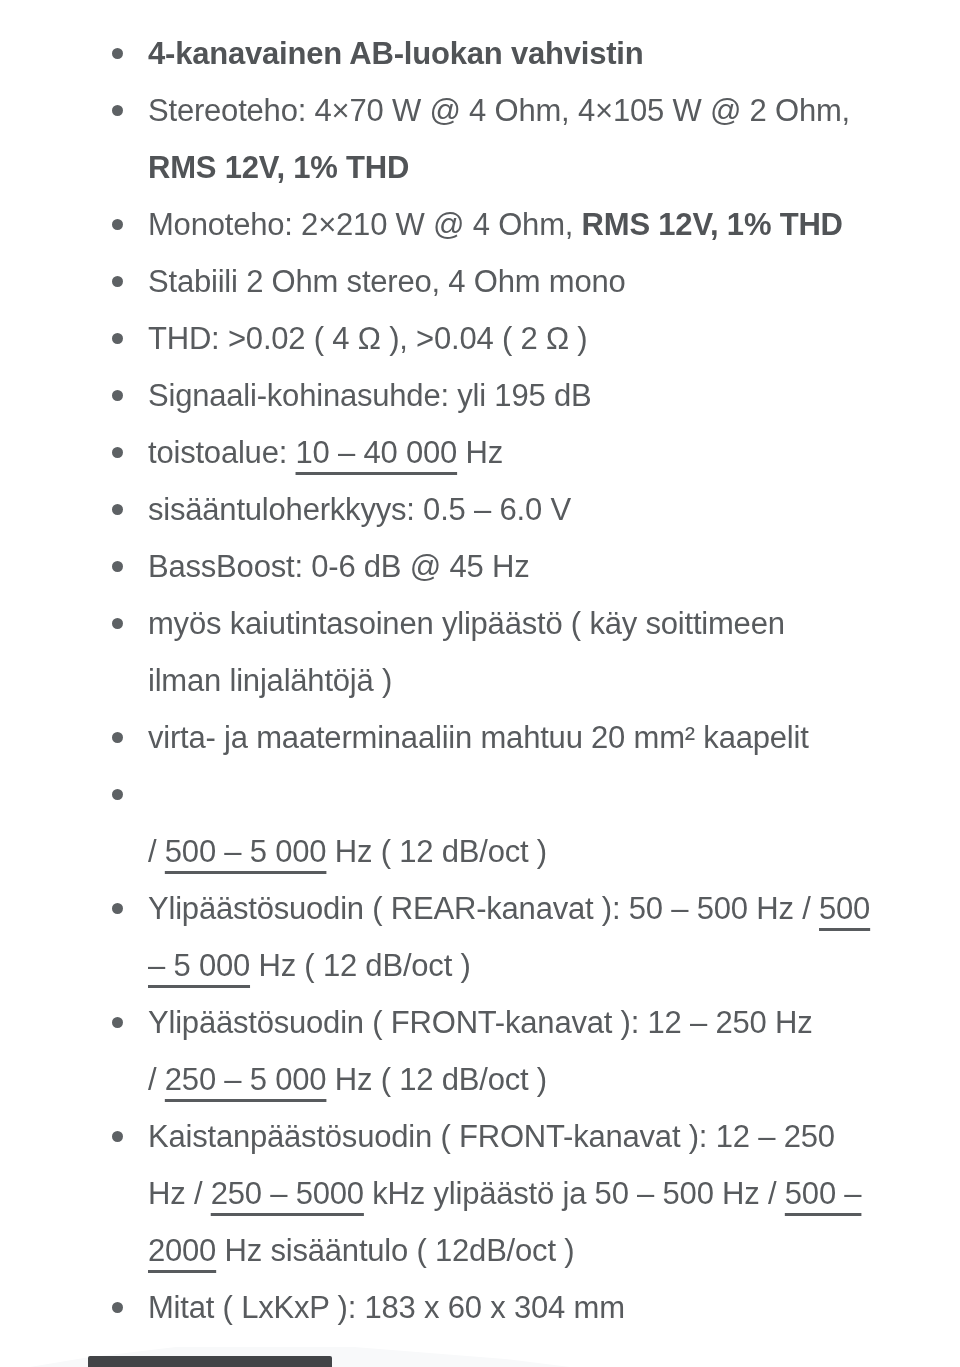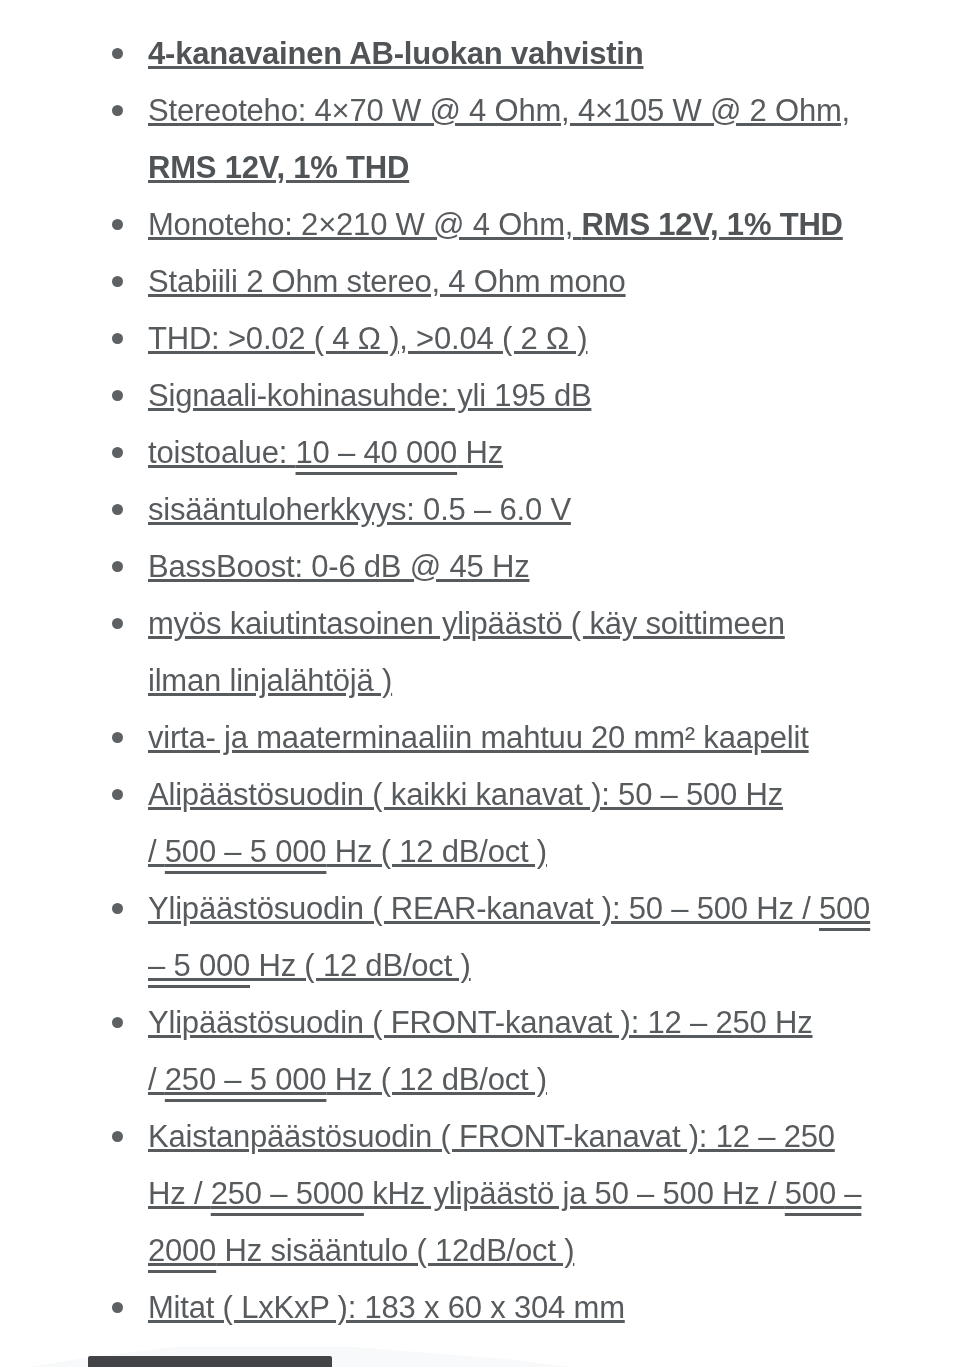--- a/index.html
+++ b/index.html
@@ -13,21 +13,20 @@
   .page {
     position: relative;
     width: 960px;
     height: 1367px;
     font-family: "Liberation Sans", "DejaVu Sans", sans-serif;
   }
   ul.spec-list {
     list-style: none;
     margin: 0;
     padding: 25px 30px 0 148px;
-    text-decoration: underline;
   }
   ul.spec-list li {
     position: relative;
     font-size: 31px;
     line-height: 57px;
     color: #585b5e;
     letter-spacing: -0.2px;
   }
   ul.spec-list li::before {
     content: "";
@@ -74,21 +73,21 @@
       <li><span>Stereoteho: 4×70 W @ 4 Ohm, 4×105 W @ 2 Ohm,</span><br><span class="b">RMS 12V, 1% THD</span></li>
       <li><span>Monoteho: 2×210 W @ 4 Ohm, </span><span class="b">RMS 12V, 1% THD</span></li>
       <li><span>Stabiili 2 Ohm stereo, 4 Ohm mono</span></li>
       <li><span>THD: &gt;0.02 ( 4 Ω ), &gt;0.04 ( 2 Ω )</span></li>
       <li><span>Signaali-kohinasuhde: yli 195 dB</span></li>
       <li><span>toistoalue: </span><span class="u">10 – 40 000</span><span> Hz</span></li>
       <li><span>sisääntuloherkkyys: 0.5 – 6.0 V</span></li>
       <li><span>BassBoost: 0-6 dB @ 45 Hz</span></li>
       <li><span>myös kaiutintasoinen ylipäästö ( käy soittimeen</span><br><span>ilman linjalähtöjä )</span></li>
       <li><span>virta- ja maaterminaaliin mahtuu 20 mm² kaapelit</span></li>
-      <li><span>Alipäästösuodin ( kaikki kanavat ): 50 – 500 Hz</span><br><span>/ </span><span class="u">500 – 5 000</span><span> Hz ( 12 dB/oct )</span></li>
+      <li><br><span>/ </span><span class="u">500 – 5 000</span><span> Hz ( 12 dB/oct )</span></li>
       <li><span>Ylipäästösuodin ( REAR-kanavat ): 50 – 500 Hz / </span><span class="u">500</span><br><span class="u">– 5 000</span><span> Hz ( 12 dB/oct )</span></li>
       <li><span>Ylipäästösuodin ( FRONT-kanavat ): 12 – 250 Hz</span><br><span>/ </span><span class="u">250 – 5 000</span><span> Hz ( 12 dB/oct )</span></li>
       <li><span>Kaistanpäästösuodin ( FRONT-kanavat ): 12 – 250</span><br><span>Hz / </span><span class="u">250 – 5000</span><span> kHz ylipäästö ja 50 – 500 Hz / </span><span class="u">500 –</span><br><span class="u">2000</span><span> Hz sisääntulo ( 12dB/oct )</span></li>
       <li><span>Mitat ( LxKxP ): 183 x 60 x 304 mm</span></li>
     </ul>
   <div class="bottom-wedge" style="background: rgb(248, 249, 250);"></div>
   <div class="bottom-bar" style="background: rgb(66, 68, 71);"></div>
 </div>
 
 </body></html>

